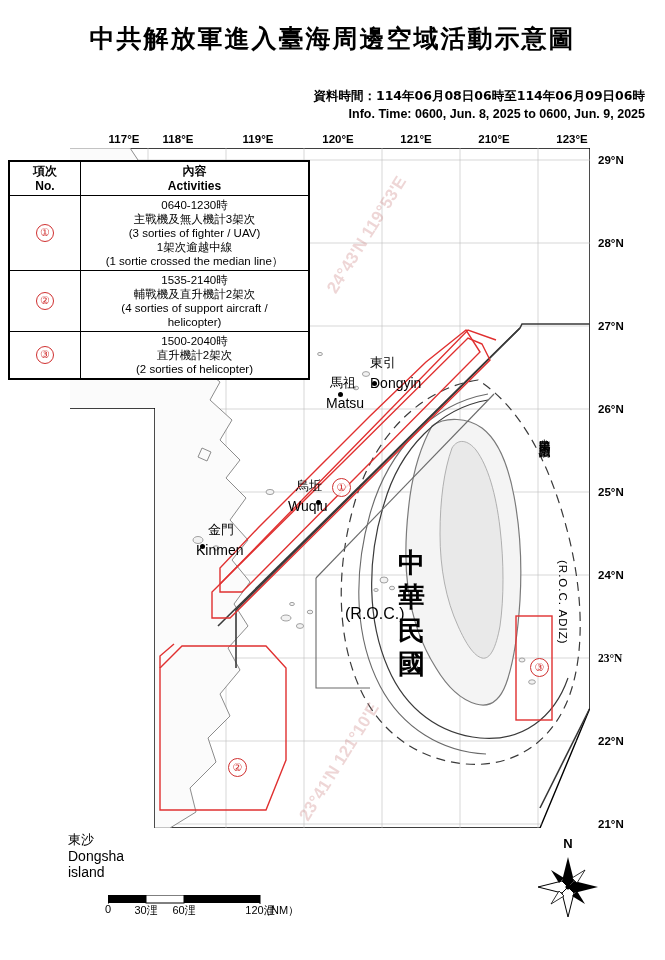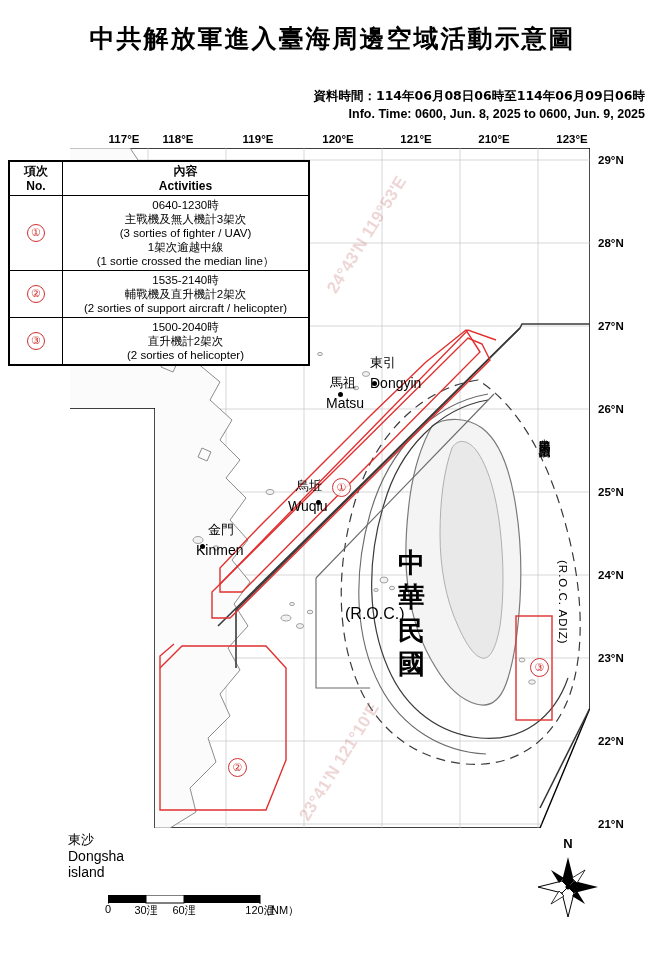--- a/index.html
+++ b/index.html
@@ -94,21 +94,21 @@
     box-sizing: border-box;
   }
   #legend-table table {
     border-collapse: collapse;
     width: 100%;
   }
   #legend-table td, #legend-table th {
     border: 1.1px solid #000;
     text-align: center;
     vertical-align: middle;
-    padding: 2px 3px;
+    padding: 2px 12px;
     font-size: 11.5px;
     line-height: 1.22;
   }
   .col-no { width: 46px; }
   .hdr-cn { font-size: 12px; display:block; }
   .hdr-en { font-size: 12px; display:block; }
   .circled {
     display: inline-block;
     width: 16px; height: 16px;
     line-height: 15px;
@@ -235,21 +235,21 @@
   <div class="lon-label" style="left:416px; top:133px;">121°E</div>
   <div class="lon-label" style="left:494px; top:133px;">210°E</div>
   <div class="lon-label" style="left:572px; top:133px;">123°E</div>
 
   <div class="lat-label" style="left:598px; top:160px;">29°N</div>
   <div class="lat-label" style="left:598px; top:243px;">28°N</div>
   <div class="lat-label" style="left:598px; top:326px;">27°N</div>
   <div class="lat-label" style="left:598px; top:409px;">26°N</div>
   <div class="lat-label" style="left:598px; top:492px;">25°N</div>
   <div class="lat-label" style="left:598px; top:575px;">24°N</div>
-  <div class="lat-label" style="left:598px; top:658px;">23°N</div>
+  <div class="lat-label" style="left:598px; top:658px;font-family:Liberation Serif, serif;">23°N</div>
   <div class="lat-label" style="left:598px; top:741px;">22°N</div>
   <div class="lat-label" style="left:598px; top:824px;">21°N</div>
 
   <div id="map-area">
     <svg id="map-svg" width="520" height="680" viewBox="0 0 520 680" xmlns="http://www.w3.org/2000/svg">
       <defs>
         <clipPath id="frameClip">
           <path d="M0,0 L520,0 L520,560 L470,680 L85,680 L85,260 L0,260 Z"></path>
         </clipPath>
       </defs>
@@ -399,21 +399,21 @@
         </td>
       </tr>
 
       <tr>
         <td class="col-no">
           <span class="circled">②</span>
         </td>
         <td>
           <span class="act-line cn">1535-2140時</span>
           <span class="act-line cn">輔戰機及直升機計2架次</span>
-          <span class="act-line en">(2 sorties of support aircraft / helicopter)</span>
+          <span class="act-line en">(4 sorties of support aircraft / helicopter)</span>
         </td>
       </tr>
 
       <tr>
         <td class="col-no">
           <span class="circled">③</span>
         </td>
         <td>
           <span class="act-line cn">1500-2040時</span>
           <span class="act-line cn">直升機計2架次</span>

